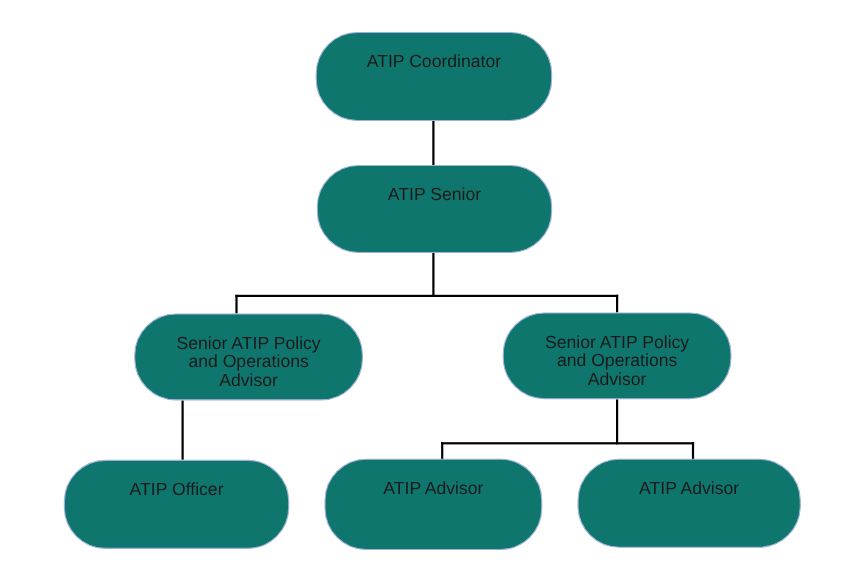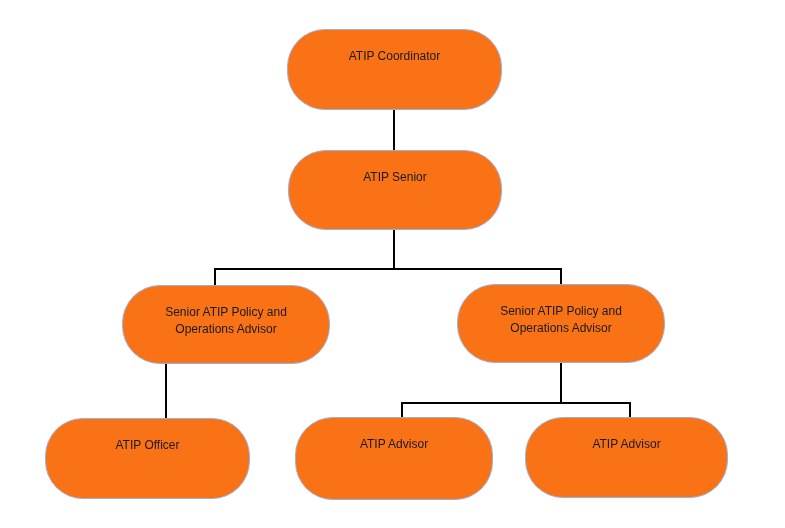--- a/index.html
+++ b/index.html
@@ -11,42 +11,42 @@
   .canvas {
     position: relative;
     width: 785px;
     height: 528px;
     background: #ffffff;
     overflow: hidden;
   }
   .node {
     position: absolute;
     box-sizing: border-box;
-    background: #f97316;
+    background: #0f766e;
     border: 1px solid #9db0d8;
     border-radius: 38px;
     color: #1a1a1a;
-    font-size: 12px;
+    font-size: 16px;
     line-height: 17px;
     text-align: center;
     padding: 18px 22px 0 22px;
   }
   .conn {
     position: absolute;
     background: #000000;
   }
   .conn.v { width: 2px; }
   .conn.h { height: 2px; }
 
   
   .n-coordinator   { left: 287px; top: 29px;  width: 215px; height: 81px; }
   .n-manager       { left: 288px; top: 150px; width: 214px; height: 80px; }
   .n-senior-left   { left: 122px; top: 285px; width: 208px; height: 79px; }
   .n-senior-right  { left: 457px; top: 284px; width: 208px; height: 79px; }
-  .n-officer       { left: 45px;  top: 418px; width: 205px; height: 81px; }
+  .n-officer       { left: 58px;  top: 418px; width: 205px; height: 81px; }
   .n-advisor-left  { left: 295px; top: 417px; width: 198px; height: 83px; }
   .n-advisor-right { left: 525px; top: 417px; width: 203px; height: 81px; }
 
   
   .c1-stem        { left: 393px; top: 110px; height: 40px; }
   .c2-stem        { left: 393px; top: 230px; height: 40px; }
   .c2-hbar        { left: 214px; top: 268px; width: 348px; }
   .c2-drop-left   { left: 214px; top: 268px; height: 17px; }
   .c2-drop-right  { left: 560px; top: 268px; height: 16px; }
   .c3-stem        { left: 165px; top: 364px; height: 54px; }

